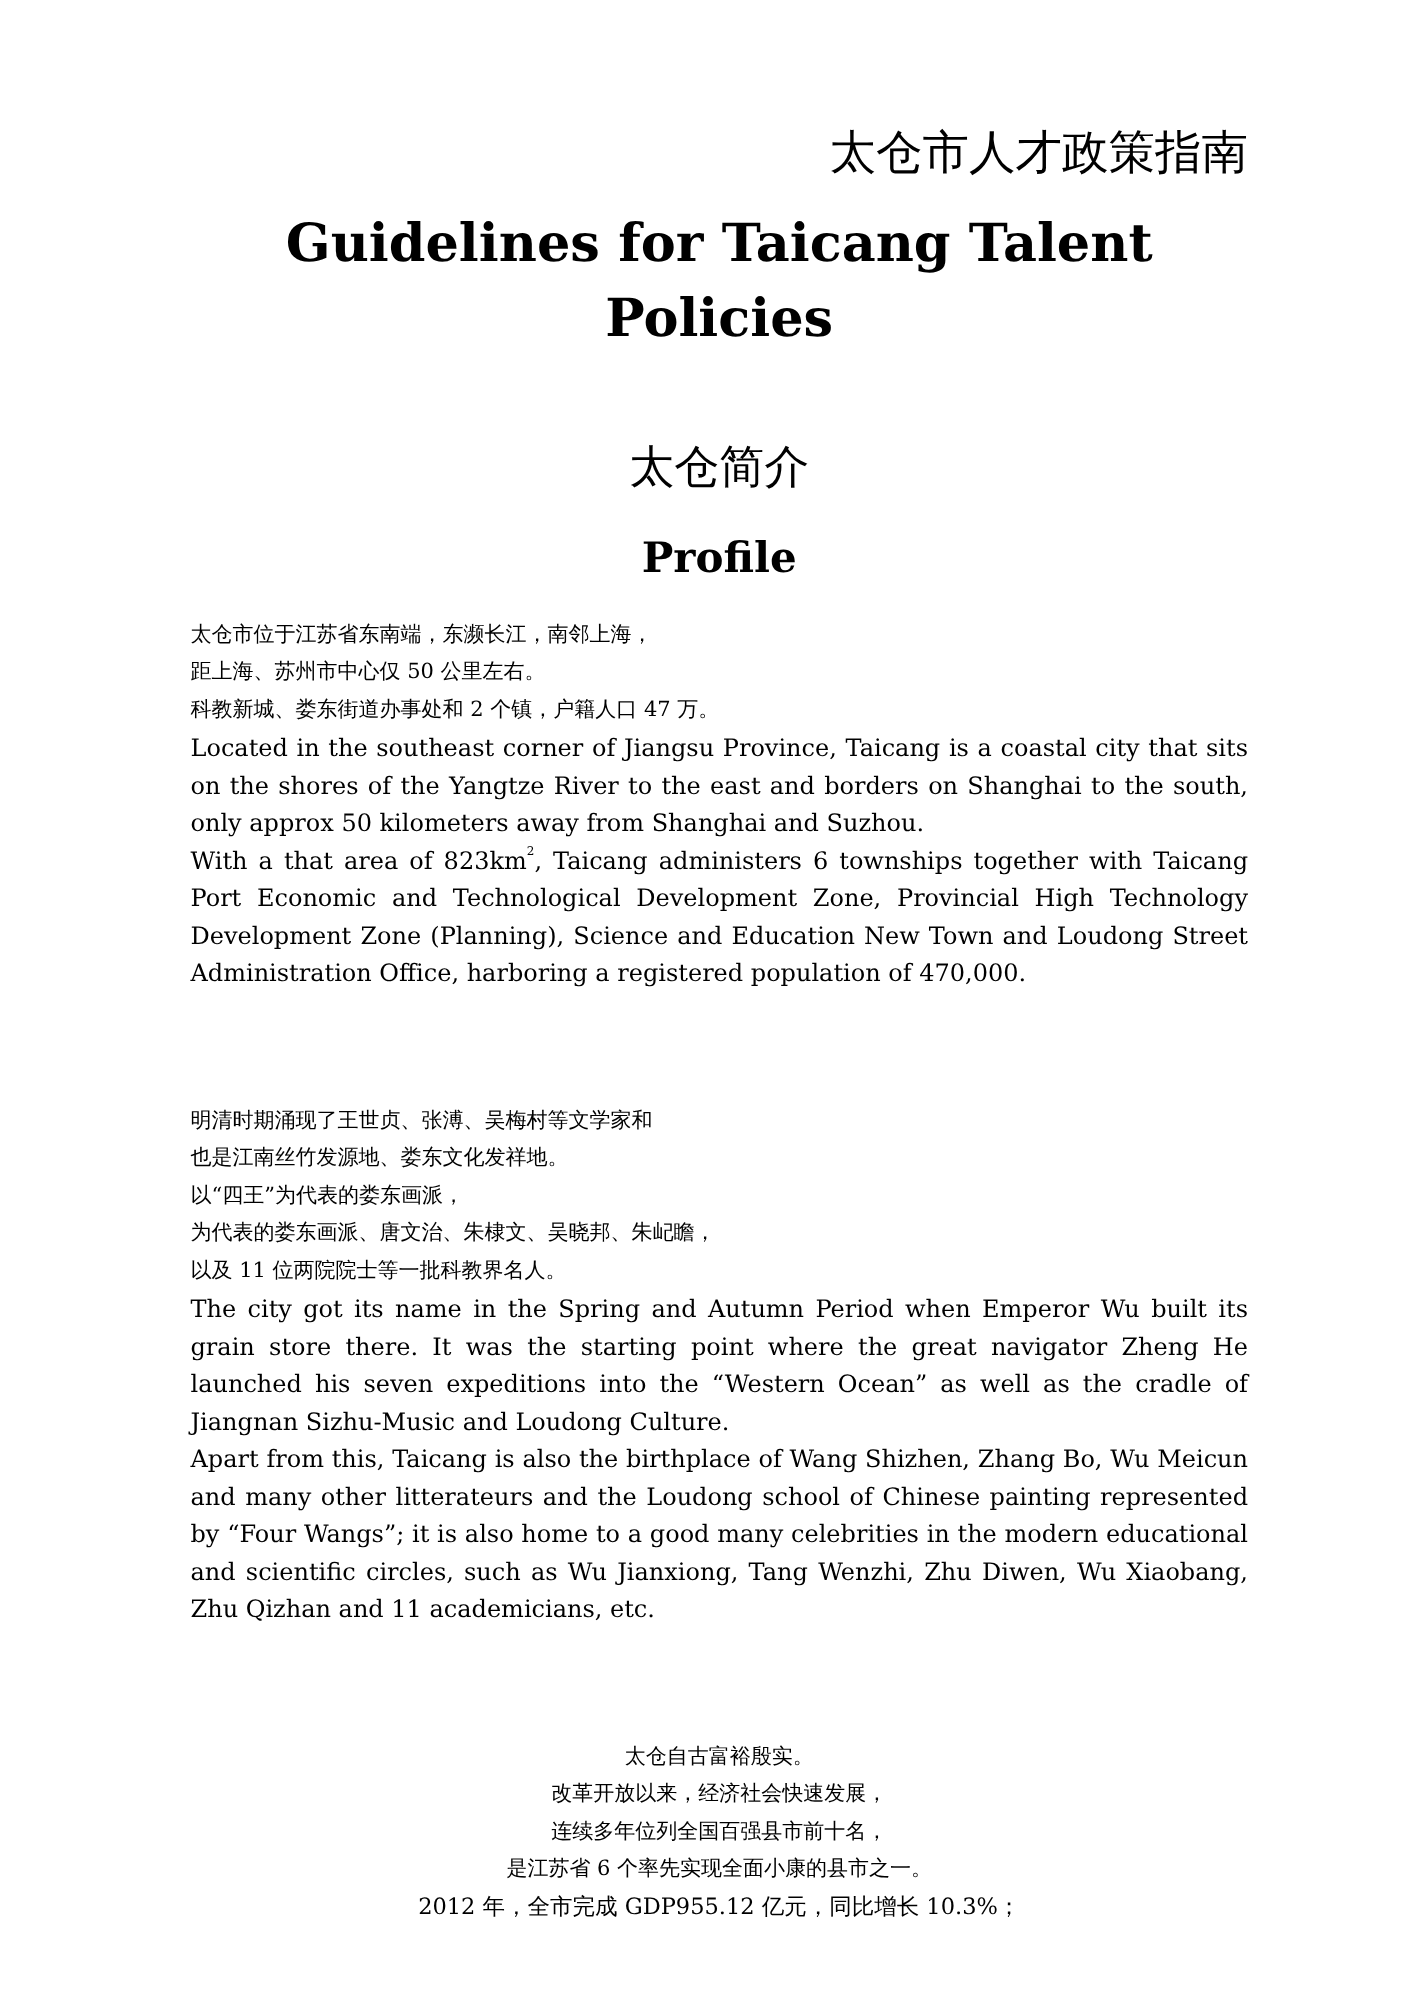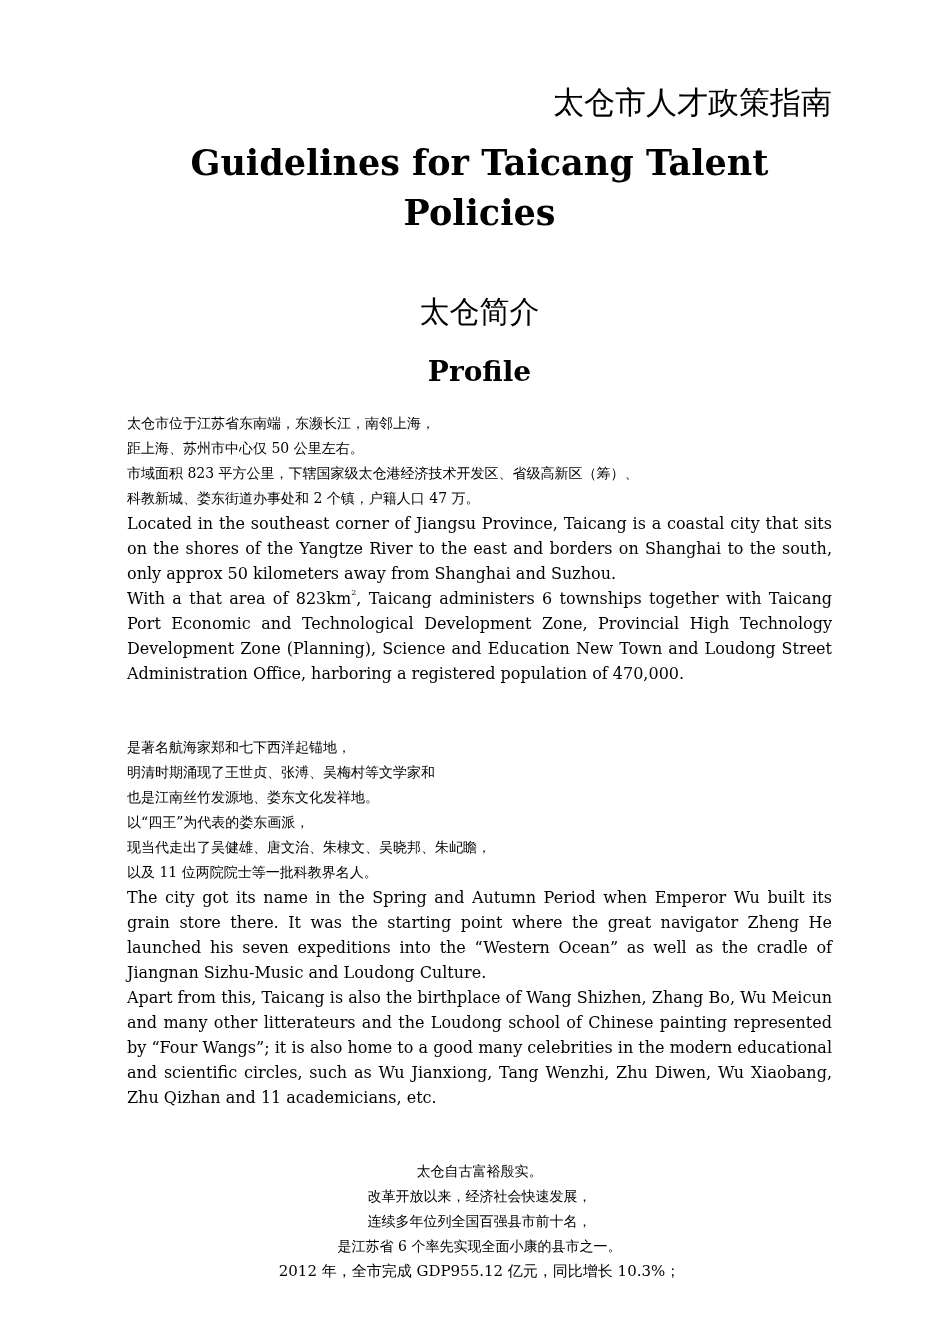--- a/index.html
+++ b/index.html
@@ -94,32 +94,30 @@
     <div>Guidelines for Taicang Talent</div>
     <div>Policies</div>
   </div>
 
   <div class="section-cn">太仓简介</div>
   <div class="section-en">Profile</div>
 
   <div class="block" style="top:411px;">
     <div class="cn-line">太仓市位于江苏省东南端，东濒长江，南邻上海，</div>
     <div class="cn-line">距上海、苏州市中心仅 50 公里左右。</div>
-    <div class="cn-line">市域面积 823 平方公里，下辖国家级太仓港经济技术开发区、省级高新区（筹）、</div>
     <div class="cn-line">科教新城、娄东街道办事处和 2 个镇，户籍人口 47 万。</div>
     <p class="en-para">Located in the southeast corner of Jiangsu Province, Taicang is a coastal city that sits on the shores of the Yangtze River to the east and borders on Shanghai to the south, only approx 50 kilometers away from Shanghai and Suzhou.</p>
     <p class="en-para"><span>With a that area of 823km</span><sup class="small">2</sup><span>, Taicang administers 6 townships together with Taicang Port Economic and Technological Development Zone, Provincial High Technology Development Zone (Planning), Science and Education New Town and Loudong Street Administration Office, harboring a registered population of 470,000.</span></p>
   </div>
 
   <div class="block" style="top:735px;">
-    <div class="cn-line">是著名航海家郑和七下西洋起锚地，</div>
     <div class="cn-line">明清时期涌现了王世贞、张溥、吴梅村等文学家和</div>
     <div class="cn-line">也是江南丝竹发源地、娄东文化发祥地。</div>
     <div class="cn-line">以“四王”为代表的娄东画派，</div>
-    <div class="cn-line">现当代走出了吴健雄、唐文治、朱棣文、吴晓邦、朱屺瞻，</div>
+    <div class="cn-line">为代表的娄东画派、唐文治、朱棣文、吴晓邦、朱屺瞻，</div>
     <div class="cn-line">以及 11 位两院院士等一批科教界名人。</div>
     <p class="en-para">The city got its name in the Spring and Autumn Period when Emperor Wu built its grain store there. It was the starting point where the great navigator Zheng He launched his seven expeditions into the “Western Ocean” as well as the cradle of Jiangnan Sizhu-Music and Loudong Culture.</p>
     <p class="en-para">Apart from this, Taicang is also the birthplace of Wang Shizhen, Zhang Bo, Wu Meicun and many other litterateurs and the Loudong school of Chinese painting represented by “Four Wangs”; it is also home to a good many celebrities in the modern educational and scientific circles, such as Wu Jianxiong, Tang Wenzhi, Zhu Diwen, Wu Xiaobang, Zhu Qizhan and 11 academicians, etc.</p>
   </div>
 
   <div class="block" style="top:1159px;text-align:center;">
     <div class="cn-line">太仓自古富裕殷实。</div>
     <div class="cn-line">改革开放以来，经济社会快速发展，</div>
     <div class="cn-line">连续多年位列全国百强县市前十名，</div>
     <div class="cn-line">是江苏省 6 个率先实现全面小康的县市之一。</div>

